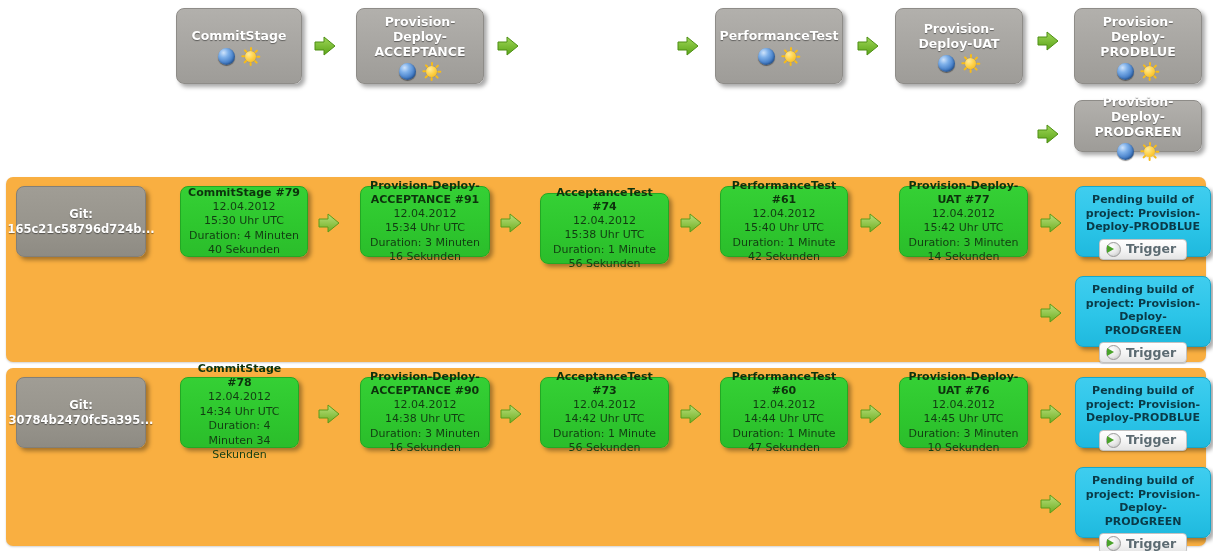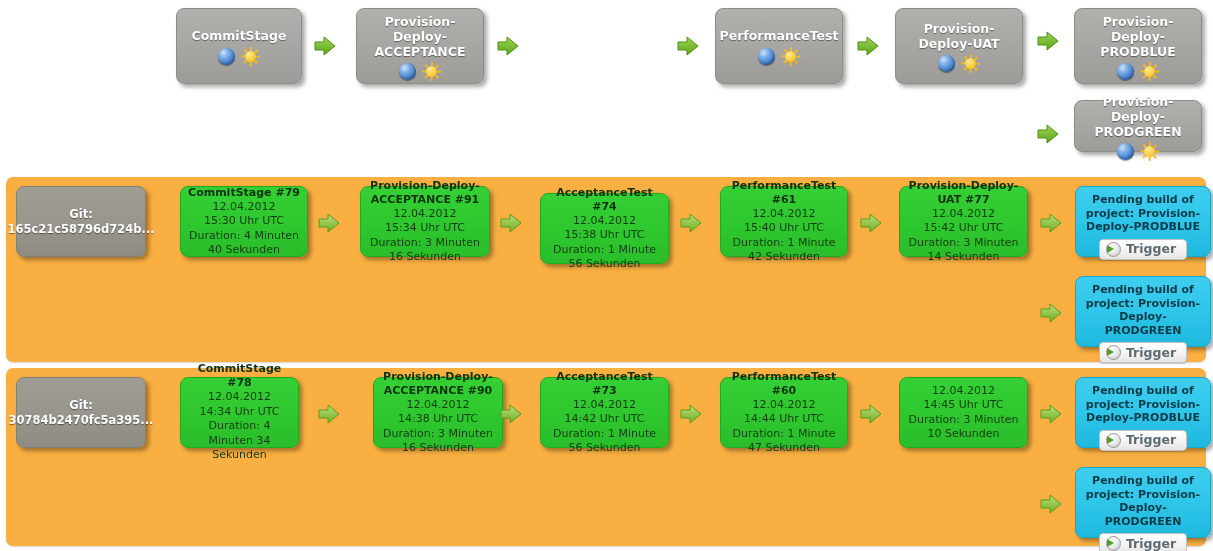--- a/index.html
+++ b/index.html
@@ -371,21 +371,21 @@
       <span class="bline">12.04.2012</span>
       <span class="bline">14:34 Uhr UTC</span>
       <span class="bline">Duration: 4 Minuten 34 Sekunden</span>
     </div>
     <div class="arrow" style="left:312px;top:36px;">
       <svg width="22" height="20" viewBox="0 0 22 20">
           <path d="M1 6 h9 V1 l11 9 -11 9 V14 H1 Z" fill="url(#ag2)" stroke="#5d9a1a" stroke-width="1"></path>
         </svg>
     </div>
 
-    <div class="card build" style="left:367px;top:9px;width:130px;height:71px;">
+    <div class="card build" style="left:354px;top:9px;width:130px;height:71px;">
       <span class="bttl">Provision-Deploy-ACCEPTANCE #90</span>
       <span class="bline">12.04.2012</span>
       <span class="bline">14:38 Uhr UTC</span>
       <span class="bline">Duration: 3 Minuten 16 Sekunden</span>
     </div>
     <div class="arrow" style="left:494px;top:36px;">
       <svg width="22" height="20" viewBox="0 0 22 20">
           <path d="M1 6 h9 V1 l11 9 -11 9 V14 H1 Z" fill="url(#ag2)" stroke="#5d9a1a" stroke-width="1"></path>
         </svg>
     </div>
@@ -408,20 +408,21 @@
       <span class="bline">14:44 Uhr UTC</span>
       <span class="bline">Duration: 1 Minute 47 Sekunden</span>
     </div>
     <div class="arrow" style="left:854px;top:36px;">
       <svg width="22" height="20" viewBox="0 0 22 20">
           <path d="M1 6 h9 V1 l11 9 -11 9 V14 H1 Z" fill="url(#ag2)" stroke="#5d9a1a" stroke-width="1"></path>
         </svg>
     </div>
 
     <div class="card build" style="left:893px;top:9px;width:129px;height:71px;">
+      <span class="bttl">Provision-Deploy-UAT #76</span>
       <span class="bline">12.04.2012</span>
       <span class="bline">14:45 Uhr UTC</span>
       <span class="bline">Duration: 3 Minuten 10 Sekunden</span>
     </div>
     <div class="arrow" style="left:1034px;top:36px;">
       <svg width="22" height="20" viewBox="0 0 22 20">
           <path d="M1 6 h9 V1 l11 9 -11 9 V14 H1 Z" fill="url(#ag2)" stroke="#5d9a1a" stroke-width="1"></path>
         </svg>
     </div>
 

